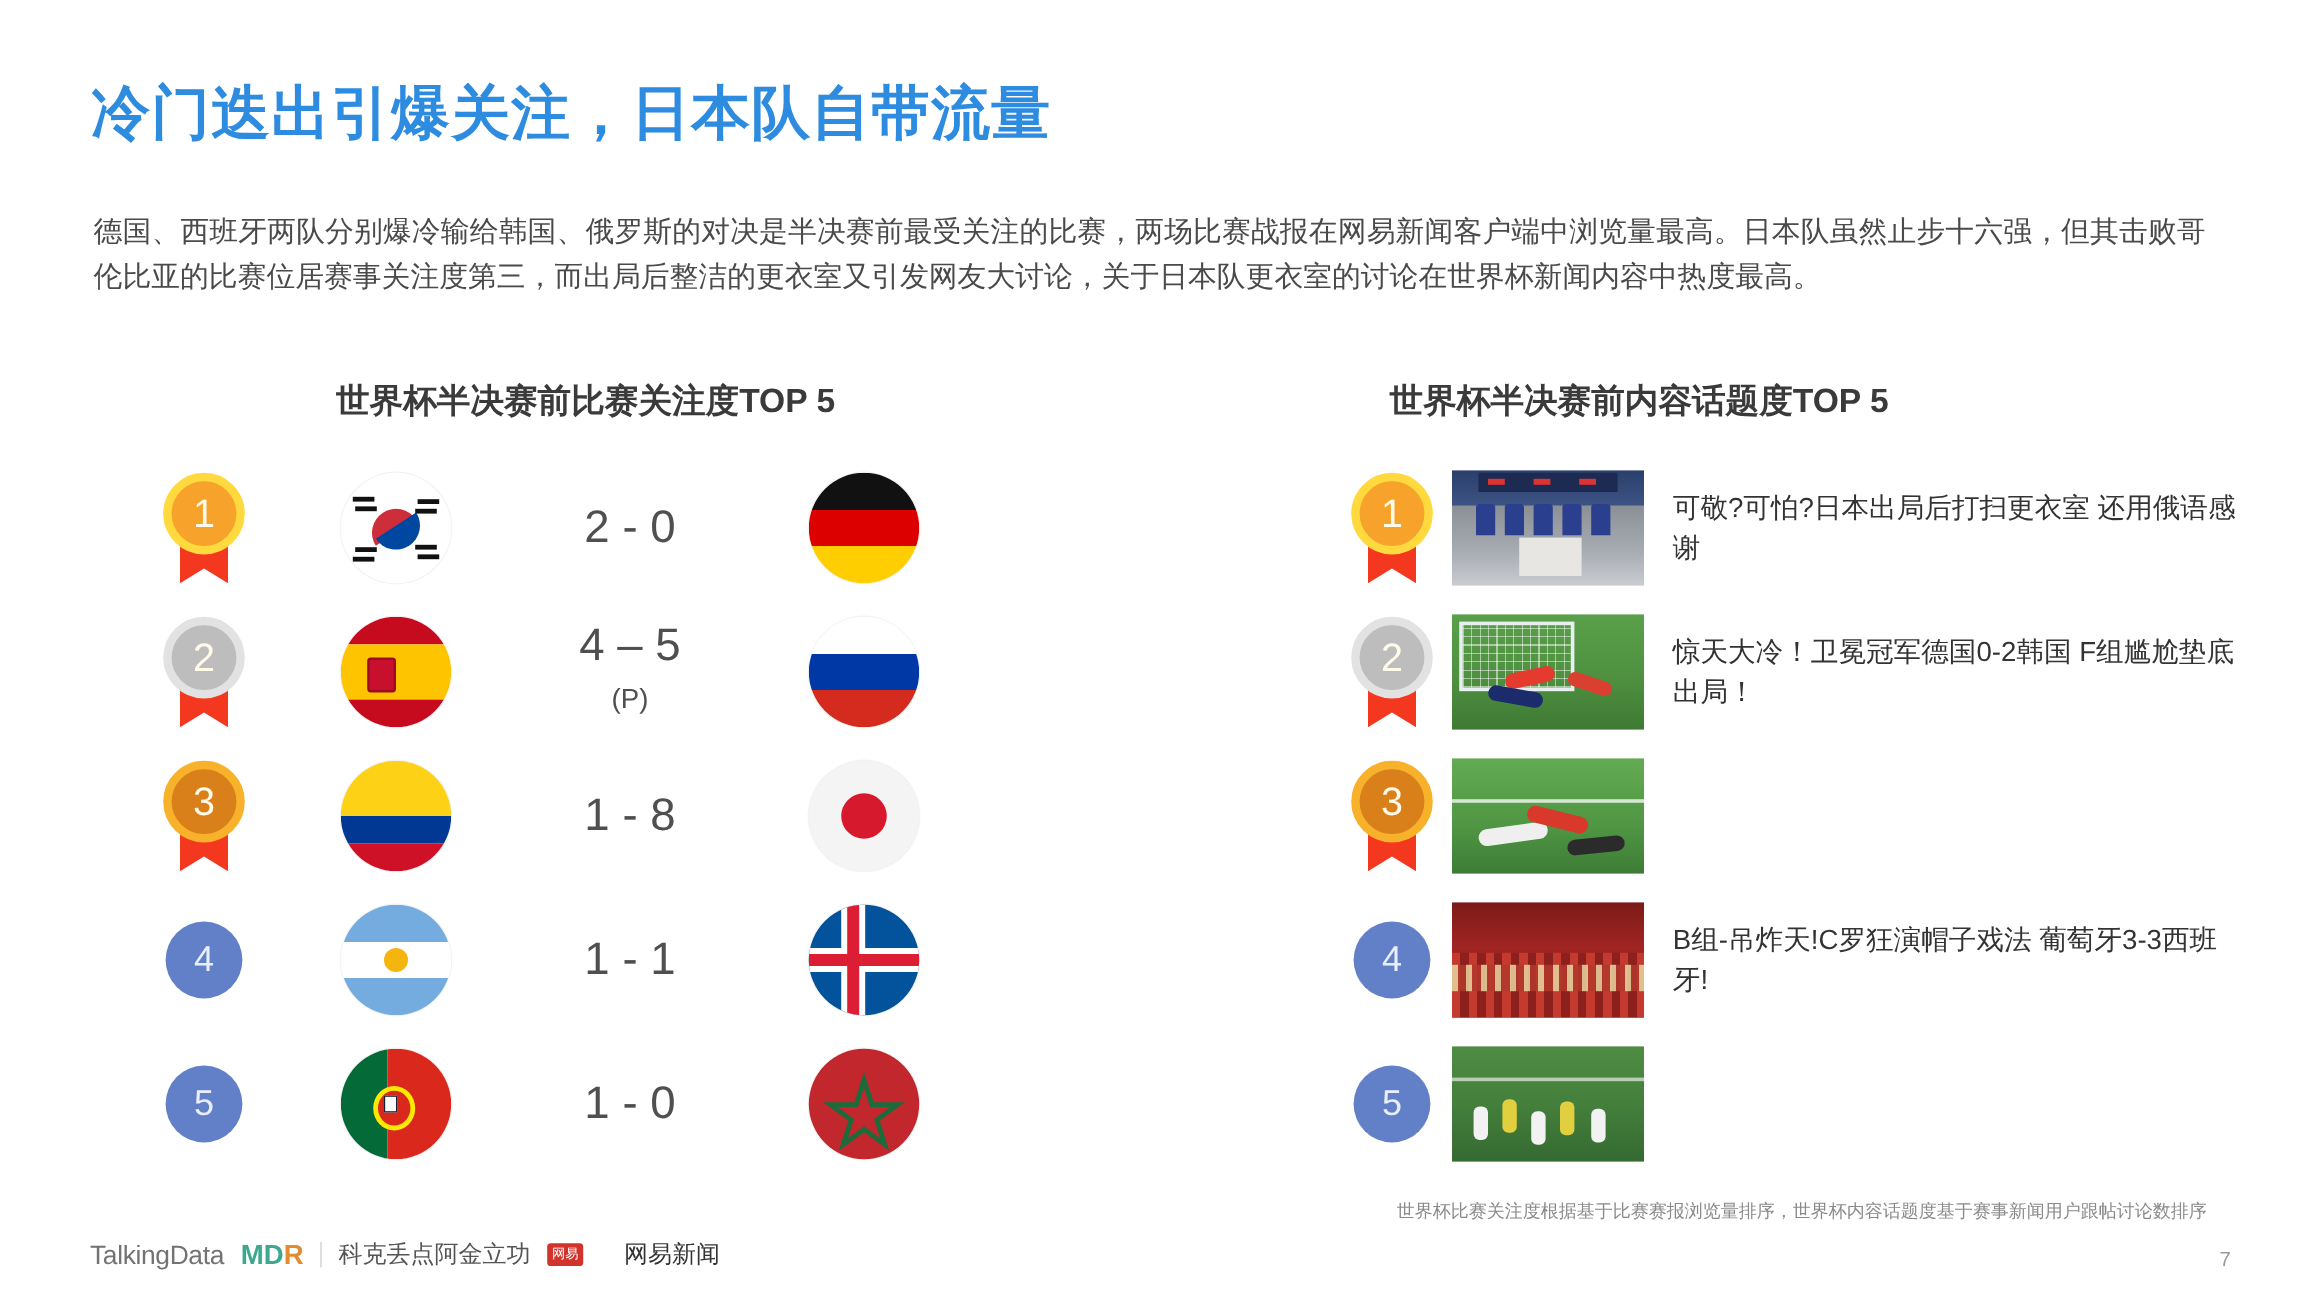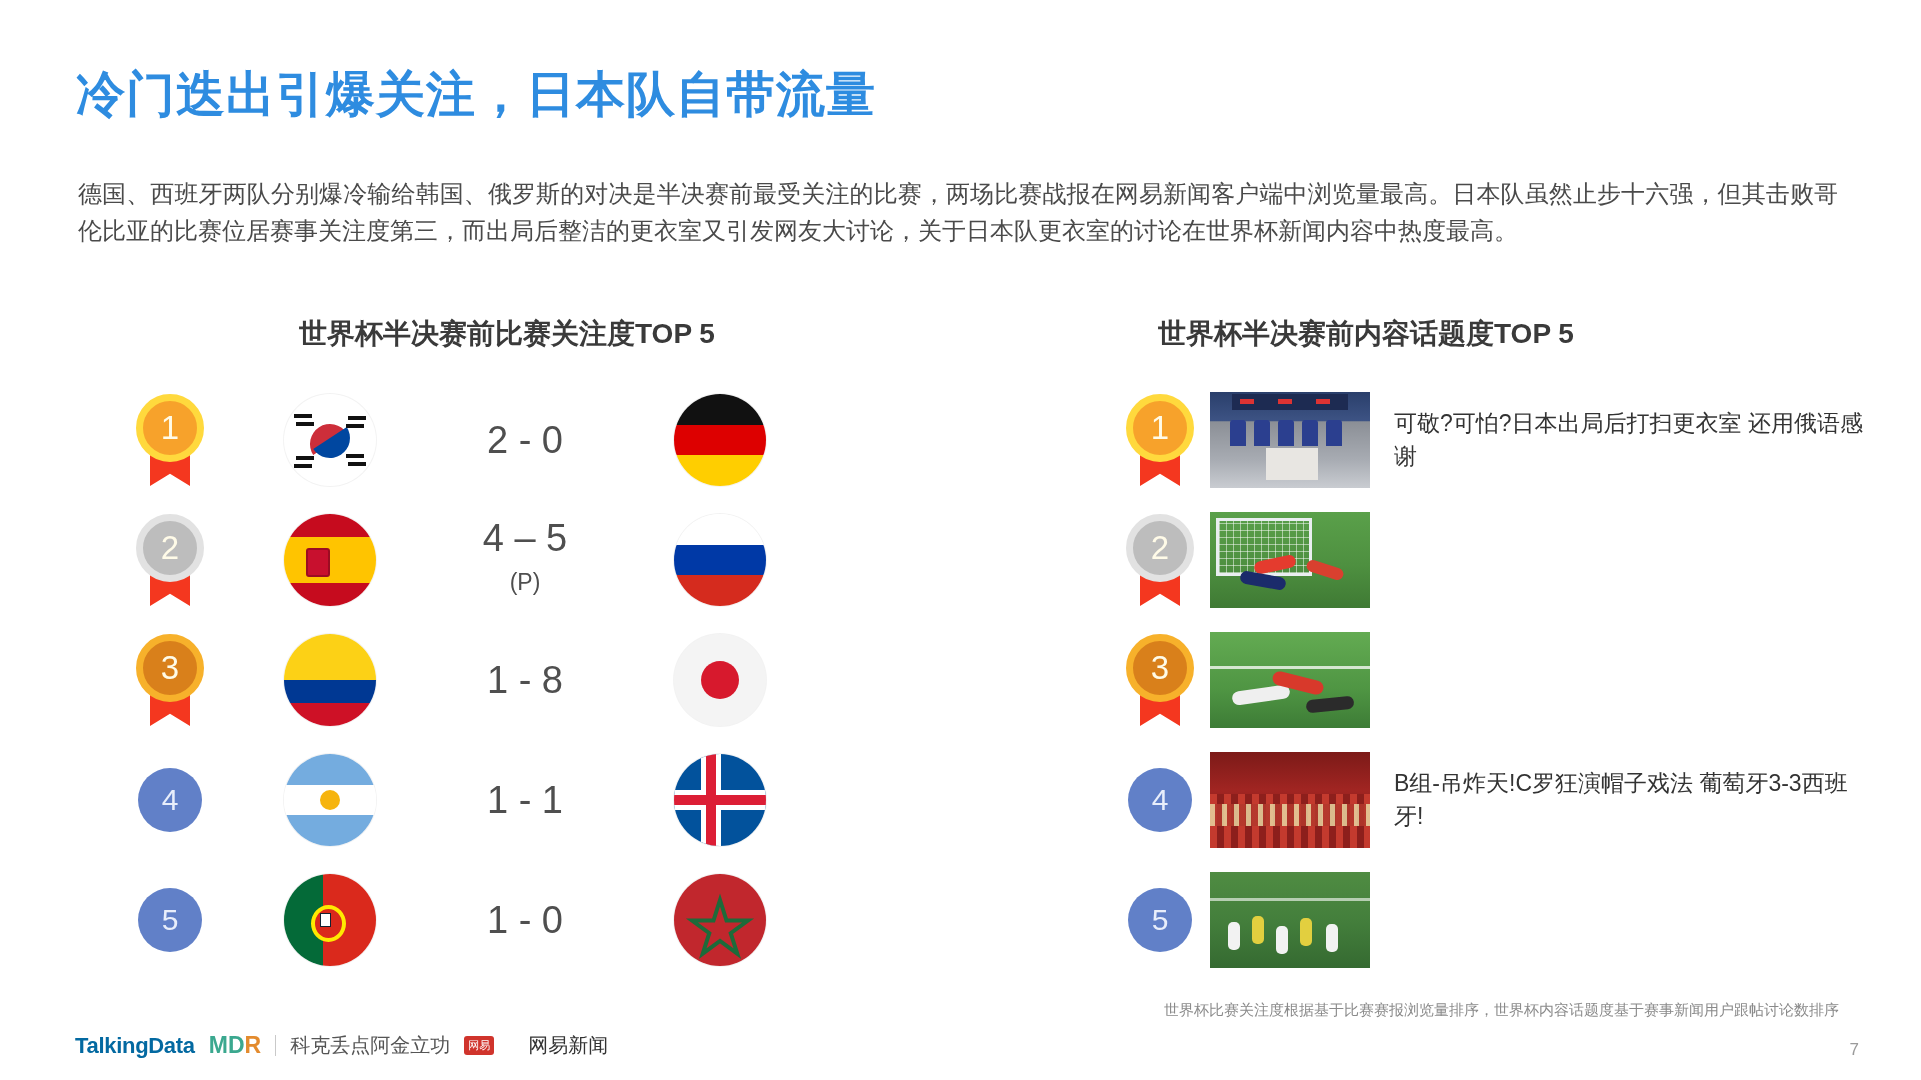--- a/index.html
+++ b/index.html
@@ -25,21 +25,21 @@
     font-size:24px;line-height:37px;color:#4a4a4a;
     text-align:justify;
   }
 
   
   .sec-head{
     position:absolute;top:315px;
     font-size:28px;font-weight:bold;color:#3a3a3a;
     white-space:nowrap;
   }
-  .sec-head.left{left:299px;}
+  .sec-head.left{left:280px;}
   .sec-head.right{left:1158px;}
 
   
   .left-col{position:absolute;left:110px;top:380px;width:790px;}
   .row{
     position:relative;height:120px;
     display:flex;align-items:center;
   }
   .rank-cell{width:120px;display:flex;justify-content:center;align-items:center;}
 
@@ -169,21 +169,21 @@
   .t5 .r{background:#e2cf3f;}
 
   
   .source{
     position:absolute;right:82px;top:998px;text-align:right;
     font-size:15px;line-height:23px;color:#8a8a8a;
   }
   .pageno{position:absolute;right:62px;top:1040px;font-size:17px;color:#9a9a9a;}
 
   .logos{position:absolute;left:75px;top:1032px;display:flex;align-items:center;gap:14px;}
-  .logo-td{font-size:22px;font-weight:bold;color:#0369a1;letter-spacing:-.3px;}
+  .logo-td{font-size:22px;font-weight:normal;color:#737373;letter-spacing:-.3px;}
   .logo-mdr{font-size:23px;font-weight:bold;color:#3ba88f;letter-spacing:0px;}
   .logo-mdr .r{color:#e38b2e;}
   .logo-bar{width:1px;height:21px;background:#c9c9c9;}
   .logo-mtdp{font-size:20px;color:#555;}
   .logo-netease-box{display:inline-block;background:#d0342c;color:#fff;font-size:11px;line-height:11px;
     padding:4px 4px;border-radius:3px;text-align:center;}
   .logo-netease-txt{font-size:20px;color:#333;margin-left:20px;}
 </style>
 </head>
 <body>
@@ -366,20 +366,21 @@
           <div class="ribbon"></div>
           <div class="disc">2</div>
         </div>
       </div>
       <div class="thumb t2">
         <div class="net"></div>
           <div class="p1"></div>
           <div class="p2"></div>
           <div class="p3"></div>
       </div>
+      <div class="ntext">惊天大冷！卫冕冠军德国0-2韩国 F组尴尬垫底出局！</div>
     </div>
 
     <div class="nrow">
       <div class="nrank">
         <div class="medal m3">
           <div class="ribbon"></div>
           <div class="disc">3</div>
         </div>
       </div>
       <div class="thumb t3">

